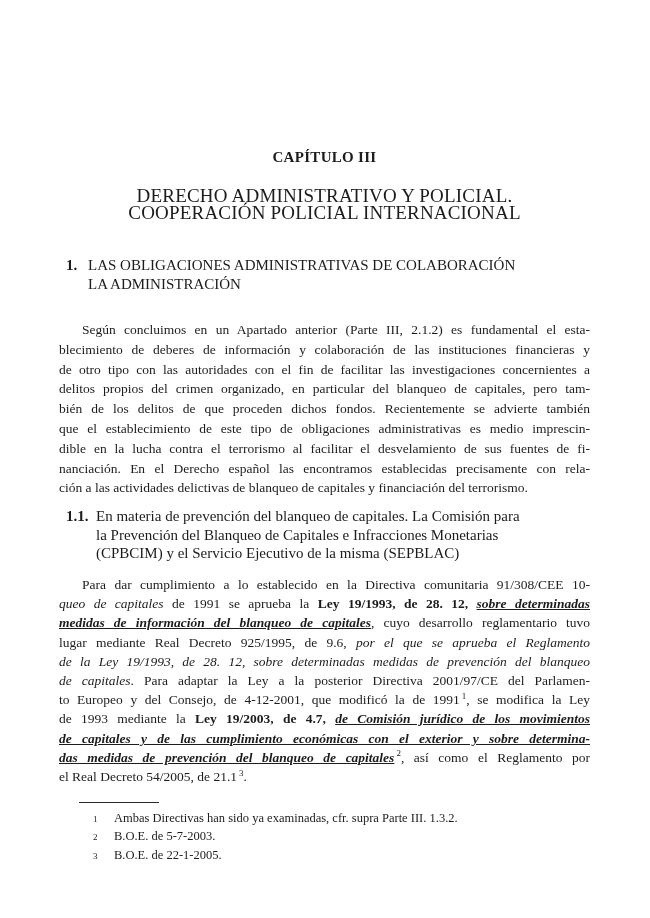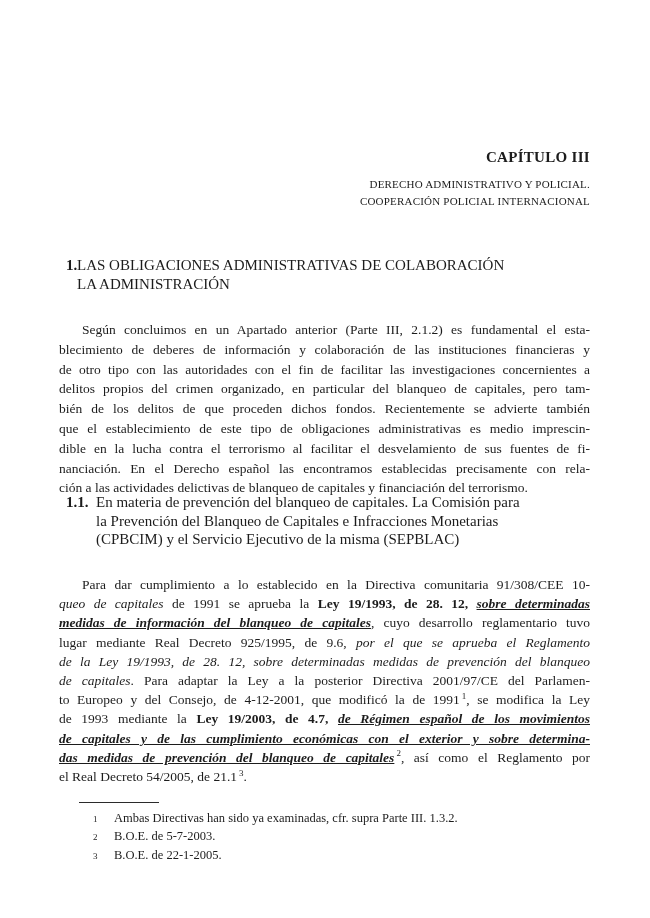--- a/index.html
+++ b/index.html
@@ -5,31 +5,31 @@
   html,body{margin:0;padding:0;}
   body{
     width:650px;height:918px;
     background:#ffffff;
     font-family:"Liberation Serif","DejaVu Serif",serif;
     color:#1c1c1c;
     position:relative;
     overflow:hidden;
   }
   .col{position:absolute;left:59px;width:531px;}
-  .centered{text-align:right;}
+  .centered{text-align:center;}
 
   #chapter{top:149px;font-size:15px;font-weight:bold;letter-spacing:.3px;}
-  #title{top:176px;font-size:11px;font-weight:bold;line-height:17px;letter-spacing:.2px;}
+  #title{top:187px;font-size:19px;font-weight:bold;line-height:17px;letter-spacing:.2px;}
   #title .line{white-space:nowrap;}
 
   .sec-heading{font-size:15px;font-weight:bold;line-height:18.5px;}
   .sec-num{position:absolute;left:7px;top:0;}
   #section1{top:256px;}
-  #section1 .sec-lines{margin-left:18px;}
-  #section11{top:493px;}
+  #section1 .sec-lines{margin-left:29px;}
+  #section11{top:507px;}
   #section11 .sec-lines{margin-left:37px;}
   .sec-lines .line{white-space:nowrap;}
 
   .body-par{font-size:13.5px;}
   #p1{top:320px;line-height:19.8px;}
   #p2{top:575px;line-height:19.2px;}
   .body-par .line{
     text-align:justify;
     text-align-last:justify;
   }
@@ -87,21 +87,21 @@
 </div>
 
 <div id="p2" class="col body-par">
     <div class="line indent"><span class="s-r">Para dar cumplimiento a lo establecido en la Directiva comunitaria 91/308/CEE 10-</span></div>
     <div class="line"><span class="s-i">queo de capitales</span><span class="s-r"> de 1991 se aprueba la </span><span class="s-b">Ley 19/1993, de 28. 12, </span><span class="s-bi">sobre determinadas</span></div>
     <div class="line"><span class="s-bi">medidas de información del blanqueo de capitales</span><span class="s-r">, cuyo desarrollo reglamentario tuvo</span></div>
     <div class="line"><span class="s-r">lugar mediante Real Decreto 925/1995, de 9.6, </span><span class="s-i">por el que se aprueba el Reglamento</span></div>
     <div class="line"><span class="s-i">de la Ley 19/1993, de 28. 12, sobre determinadas medidas de prevención del blanqueo</span></div>
     <div class="line"><span class="s-i">de capitales</span><span class="s-r">. Para adaptar la Ley a la posterior Directiva 2001/97/CE del Parlamen-</span></div>
     <div class="line"><span class="s-r">to Europeo y del Consejo, de 4-12-2001, que modificó la de 1991</span><span class="s-sup">1</span><span class="s-r">, se modifica la Ley</span></div>
-    <div class="line"><span class="s-r">de 1993 mediante la </span><span class="s-b">Ley 19/2003, de 4.7, </span><span class="s-bi">de Régimen español de los movimientos</span></div>
+    <div class="line"><span class="s-r">de 1993 mediante la </span><span class="s-b">Ley 19/2003, de 4.7, </span><span class="s-bi">de Comisión jurídico de los movimientos</span></div>
     <div class="line"><span class="s-bi">de capitales y de las cumplimiento económicas con el exterior y sobre determina-</span></div>
     <div class="line"><span class="s-bi">das medidas de prevención del blanqueo de capitales</span><span class="s-sup">2</span><span class="s-r">, así como el Reglamento por</span></div>
     <div class="line last"><span class="s-r">el Real Decreto 54/2005, de 21.1</span><span class="s-sup">3</span><span class="s-r">.</span></div>
   </div>
 
 <div id="fn-rule"></div>
 
 <div id="footnotes" class="col">
     <div class="fn"><span class="fn-num">1</span><span class="fn-text">Ambas Directivas han sido ya examinadas, cfr. supra Parte III. 1.3.2.</span></div>
     <div class="fn"><span class="fn-num">2</span><span class="fn-text">B.O.E. de 5-7-2003.</span></div>

